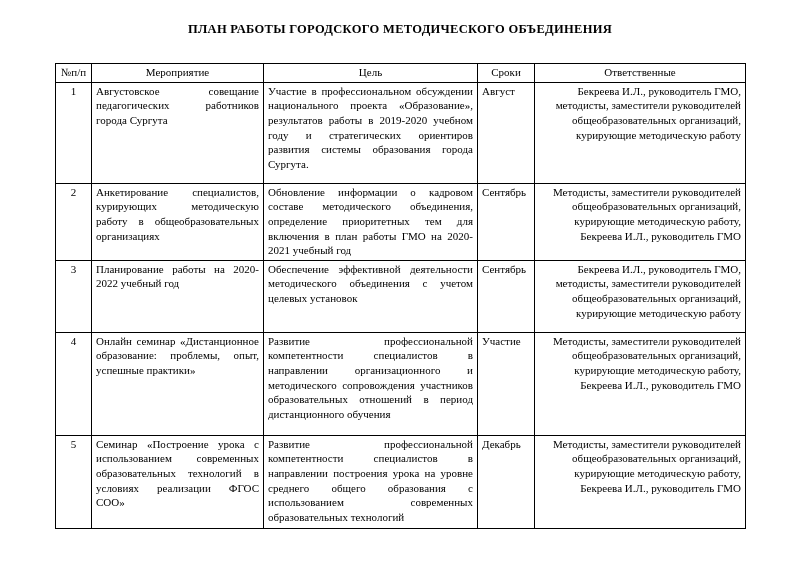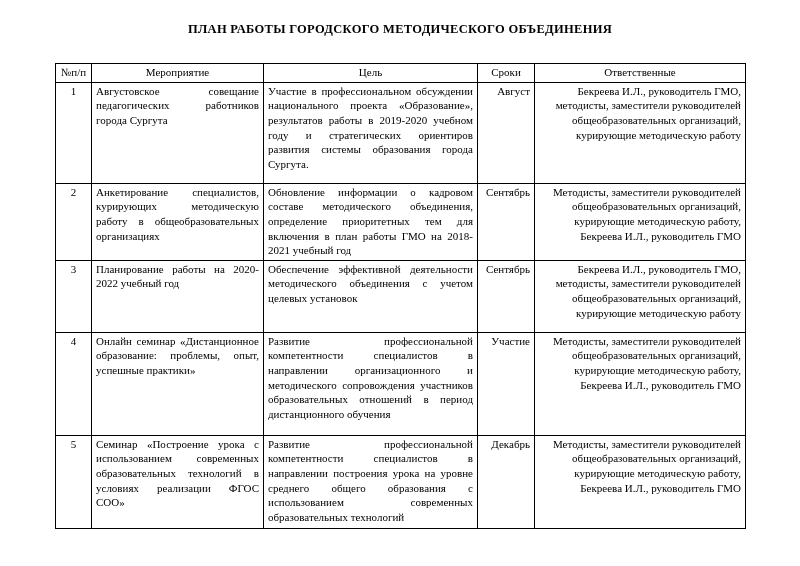--- a/index.html
+++ b/index.html
@@ -38,21 +38,21 @@
     overflow:hidden;
   }
   col.c-num  { width:36px; }
   col.c-event{ width:172px; }
   col.c-goal { width:214px; }
   col.c-term { width:57px; }
   col.c-resp { width:211px; }
   table.plan th { text-align:center; height:15px; }
   td.num  { text-align:center; }
   td.event, td.goal { text-align:justify; }
-  td.term { text-align:right; }
+  td.term { text-align:left; }
   td.resp { white-space:pre-line; text-align:right; }
   tr.r0 td { height:101px; }
   tr.r1 td { height:68px; }
   tr.r2 td { height:72px; }
   tr.r3 td { height:103px; }
   tr.r4 td { height:93px; }
 </style>
 </head>
 <body>
 
@@ -81,21 +81,21 @@
           <td class="num">1</td>
           <td class="event">Августовское совещание педагогических работников города Сургута</td>
           <td class="goal">Участие в профессиональном обсуждении национального проекта «Образование», результатов работы в 2019-2020 учебном году и стратегических ориентиров развития системы образования города Сургута.</td>
           <td class="term">Август</td>
           <td class="resp">Бекреева И.Л., руководитель ГМО,
 методисты, заместители руководителей общеобразовательных организаций, курирующие методическую работу</td>
         </tr>
         <tr class="r1">
           <td class="num">2</td>
           <td class="event">Анкетирование специалистов, курирующих методическую работу в общеобразовательных организациях</td>
-          <td class="goal">Обновление информации о кадровом составе методического объединения, определение приоритетных тем для включения в план работы ГМО на 2018-2021 учебный год</td>
+          <td class="goal">Обновление информации о кадровом составе методического объединения, определение приоритетных тем для включения в план работы ГМО на 2020-2021 учебный год</td>
           <td class="term">Сентябрь</td>
           <td class="resp">Методисты, заместители руководителей общеобразовательных организаций, курирующие методическую работу,
 Бекреева И.Л., руководитель ГМО</td>
         </tr>
         <tr class="r2">
           <td class="num">3</td>
           <td class="event">Планирование работы на 2020-2022 учебный год</td>
           <td class="goal">Обеспечение эффективной деятельности методического объединения с учетом целевых установок</td>
           <td class="term">Сентябрь</td>
           <td class="resp">Бекреева И.Л., руководитель ГМО,

